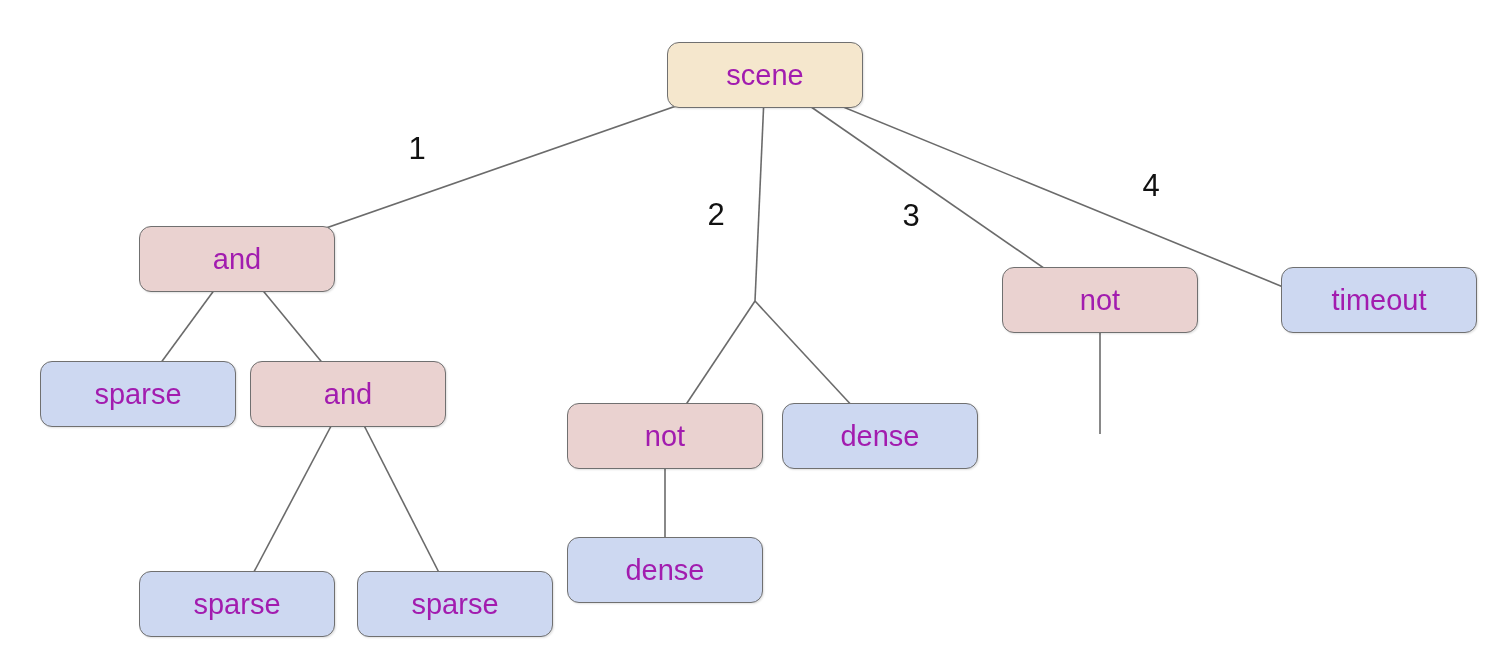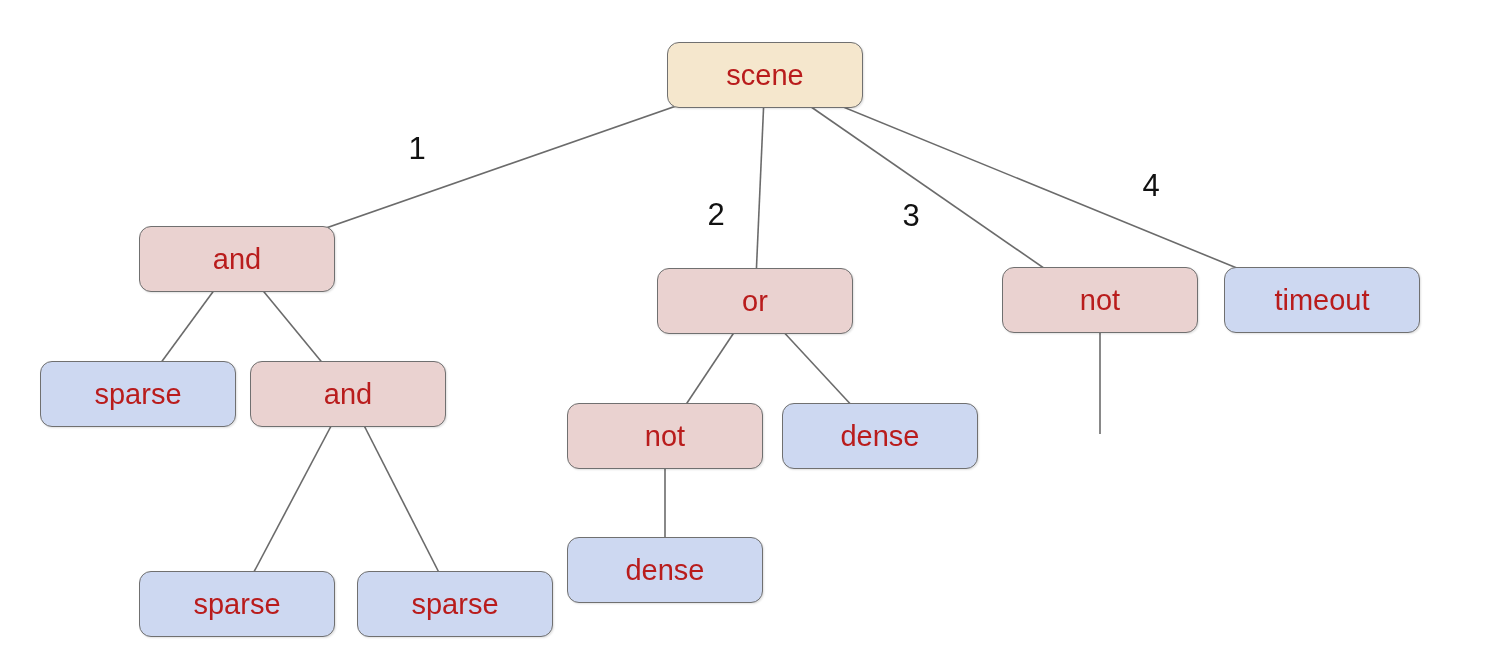--- a/index.html
+++ b/index.html
@@ -36,21 +36,21 @@
     position: absolute;
     width: 196px;
     height: 66px;
     box-sizing: border-box;
     border: 1.8px solid #707070;
     border-radius: 12px;
     display: flex;
     align-items: center;
     justify-content: center;
     font-size: 29px;
-    color: #b91c1c;
+    color: #a21caf;
     box-shadow: 1px 1px 2px rgba(0,0,0,0.12);
   }
   .node-root     { background: #f5e7cd; }
   .node-operator { background: #ead2d0; }
   .node-leaf     { background: #cdd8f1; }
 </style>
 </head>
 <body>
 
 <div class="canvas">
@@ -76,25 +76,24 @@
     <text x="417" y="159">1</text>
     <text x="716" y="225">2</text>
     <text x="911" y="226">3</text>
     <text x="1151" y="196">4</text>
   </svg>
 
   <div class="node node-root" style="left:667px; top:42px;">scene</div>
 
   <div class="node node-operator" style="left:139px; top:226px;">and</div>
 
-  <div class="node node-operator" style="left:657px; top:268px;">or</div>
 
   <div class="node node-operator" style="left:1002px; top:267px;">not</div>
 
-  <div class="node node-leaf" style="left:1224px; top:267px;">timeout</div>
+  <div class="node node-leaf" style="left:1281px; top:267px;">timeout</div>
 
   <div class="node node-leaf" style="left:40px; top:361px;">sparse</div>
 
   <div class="node node-operator" style="left:250px; top:361px;">and</div>
 
   <div class="node node-leaf" style="left:139px; top:571px;">sparse</div>
 
   <div class="node node-leaf" style="left:357px; top:571px;">sparse</div>
 
   <div class="node node-operator" style="left:567px; top:403px;">not</div>

